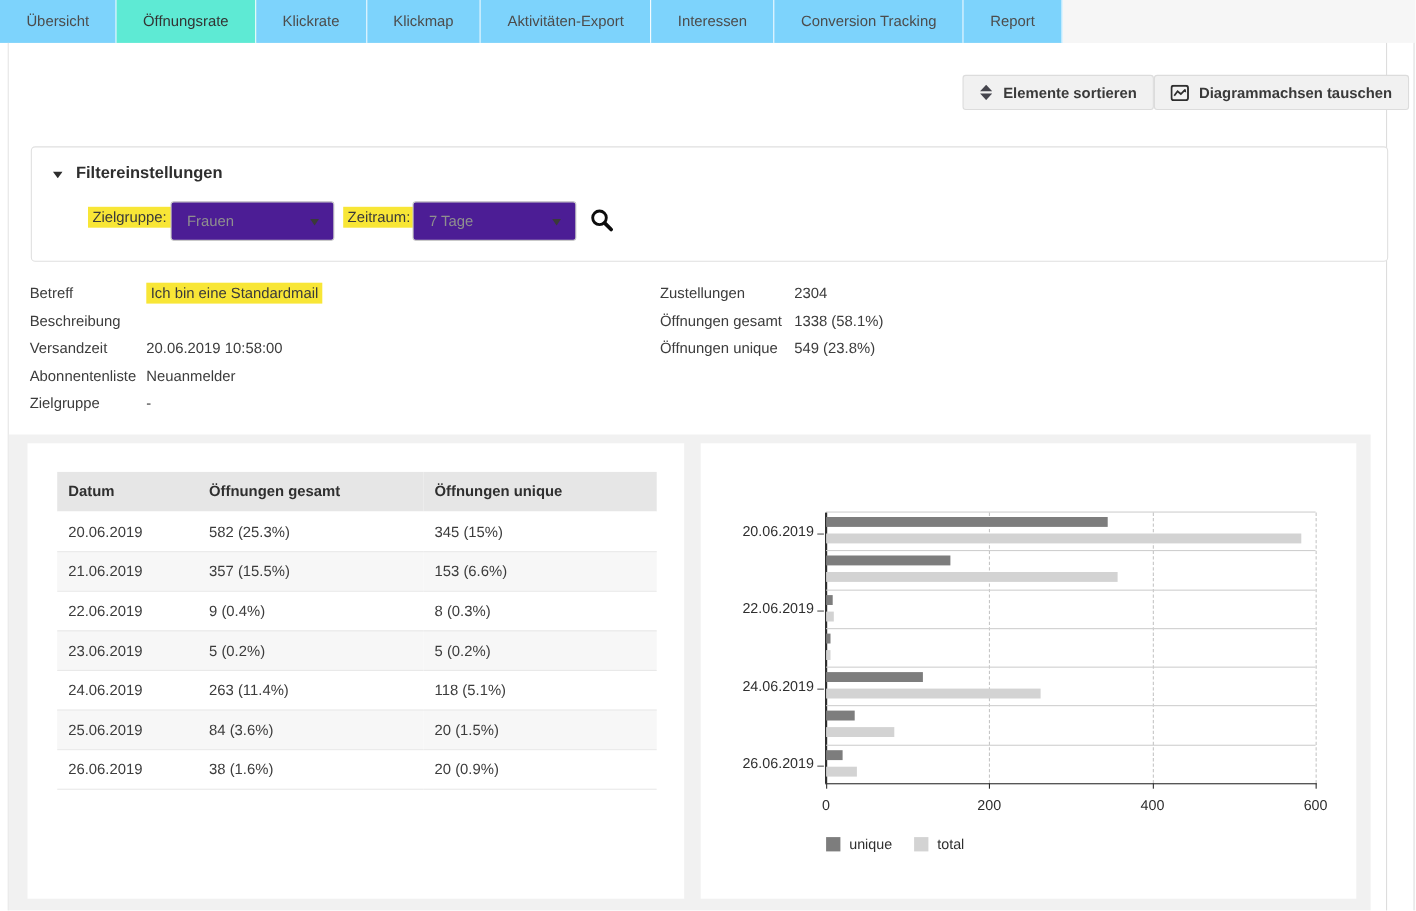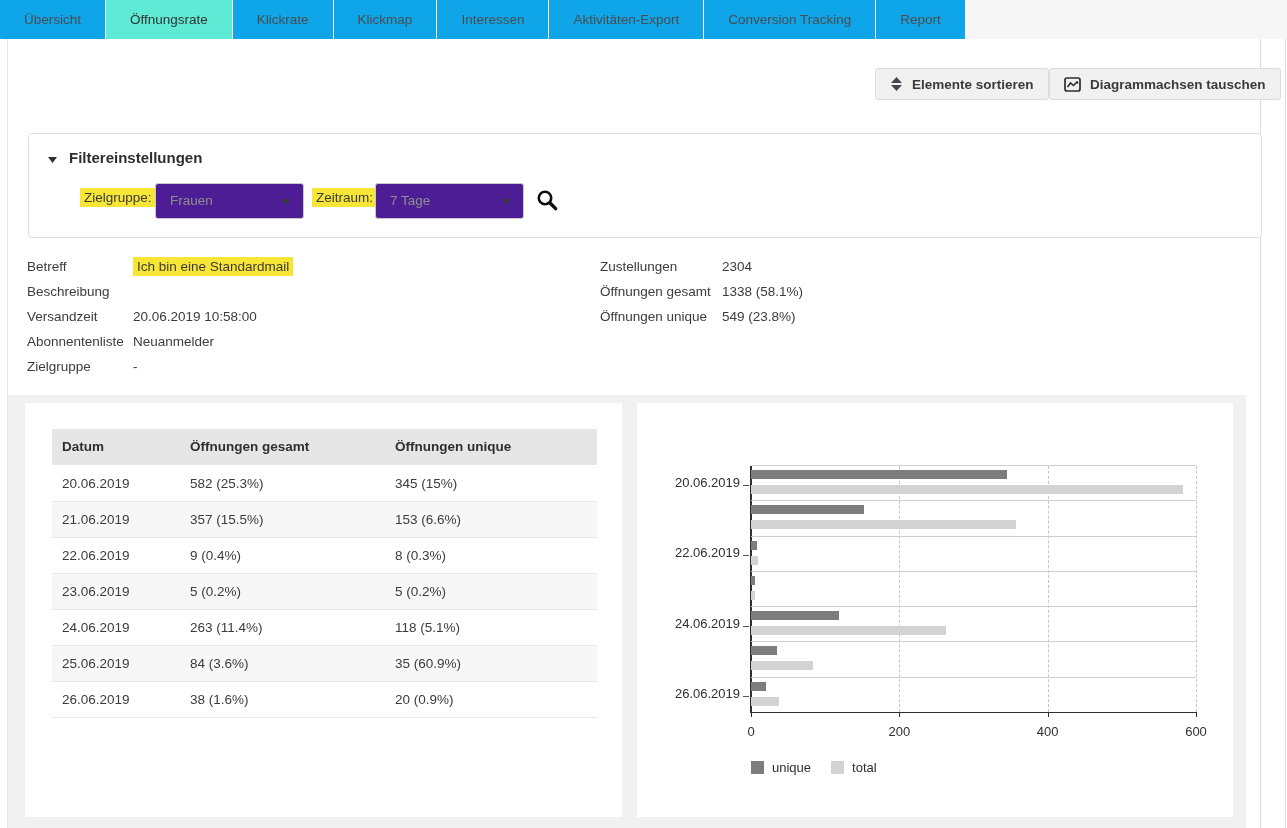--- a/index.html
+++ b/index.html
@@ -3,21 +3,21 @@
 <meta charset="utf-8">
 <style>
   * { margin:0; padding:0; box-sizing:border-box; }
   html,body { background:#fff; }
   body { font-family:"Liberation Sans", sans-serif; color:#3c3c3c; }
   .viewport { position:relative; width:1287px; height:828px; background:#fff; overflow:hidden; }
 
   
   .tabbar { position:absolute; left:0; top:0; width:100%; height:39px; background:#f6f6f6; display:flex; }
   .tab { height:39px; display:flex; align-items:center; justify-content:center;
-         padding:0 24px; background:#0ea5e9; border-right:1px solid #fff;
+         padding:0 24px; background:#7dd3fc; border-right:1px solid #fff;
          font-size:13.5px; color:#4c4c4c; cursor:pointer; white-space:nowrap; }
   .tab.active { background:#5eead4; color:#333; }
 
   
   .edge-left  { position:absolute; left:7px; top:39px; bottom:0; width:1px; background:#e5e5e5; }
   .scroll-track { position:absolute; left:1260px; top:39px; bottom:0; width:26px; background:#fff;
                   border-left:1px solid #ddd; border-right:1px solid #ddd; }
 
   
   .btn { position:absolute; height:32px; display:flex; align-items:center; gap:9px;
@@ -93,22 +93,22 @@
 </head>
 <body>
 
 <div class="viewport">
 
   <div class="tabbar" id="tabbar">
       <div class="tab">Übersicht</div>
       <div class="tab active">Öffnungsrate</div>
       <div class="tab">Klickrate</div>
       <div class="tab">Klickmap</div>
+      <div class="tab">Aktivitäten-Export</div>
       <div class="tab">Interessen</div>
-      <div class="tab">Aktivitäten-Export</div>
       <div class="tab">Conversion Tracking</div>
       <div class="tab">Report</div>
     </div>
 
   <div class="edge-left"></div>
   <div class="scroll-track"></div>
 
   <div class="btn" id="btn-sort">
     <span>
       <svg width="13" height="14" viewBox="0 0 13 14">
@@ -228,21 +228,21 @@
             <td>5 (0.2%)</td>
           </tr>
           <tr>
             <td>24.06.2019</td>
             <td>263 (11.4%)</td>
             <td>118 (5.1%)</td>
           </tr>
           <tr class="alt">
             <td>25.06.2019</td>
             <td>84 (3.6%)</td>
-            <td>35 (60.9%)</td>
+            <td>20 (1.5%)</td>
           </tr>
           <tr>
             <td>26.06.2019</td>
             <td>38 (1.6%)</td>
             <td>20 (0.9%)</td>
           </tr>
         </tbody>
     </table>
   </div>
 

